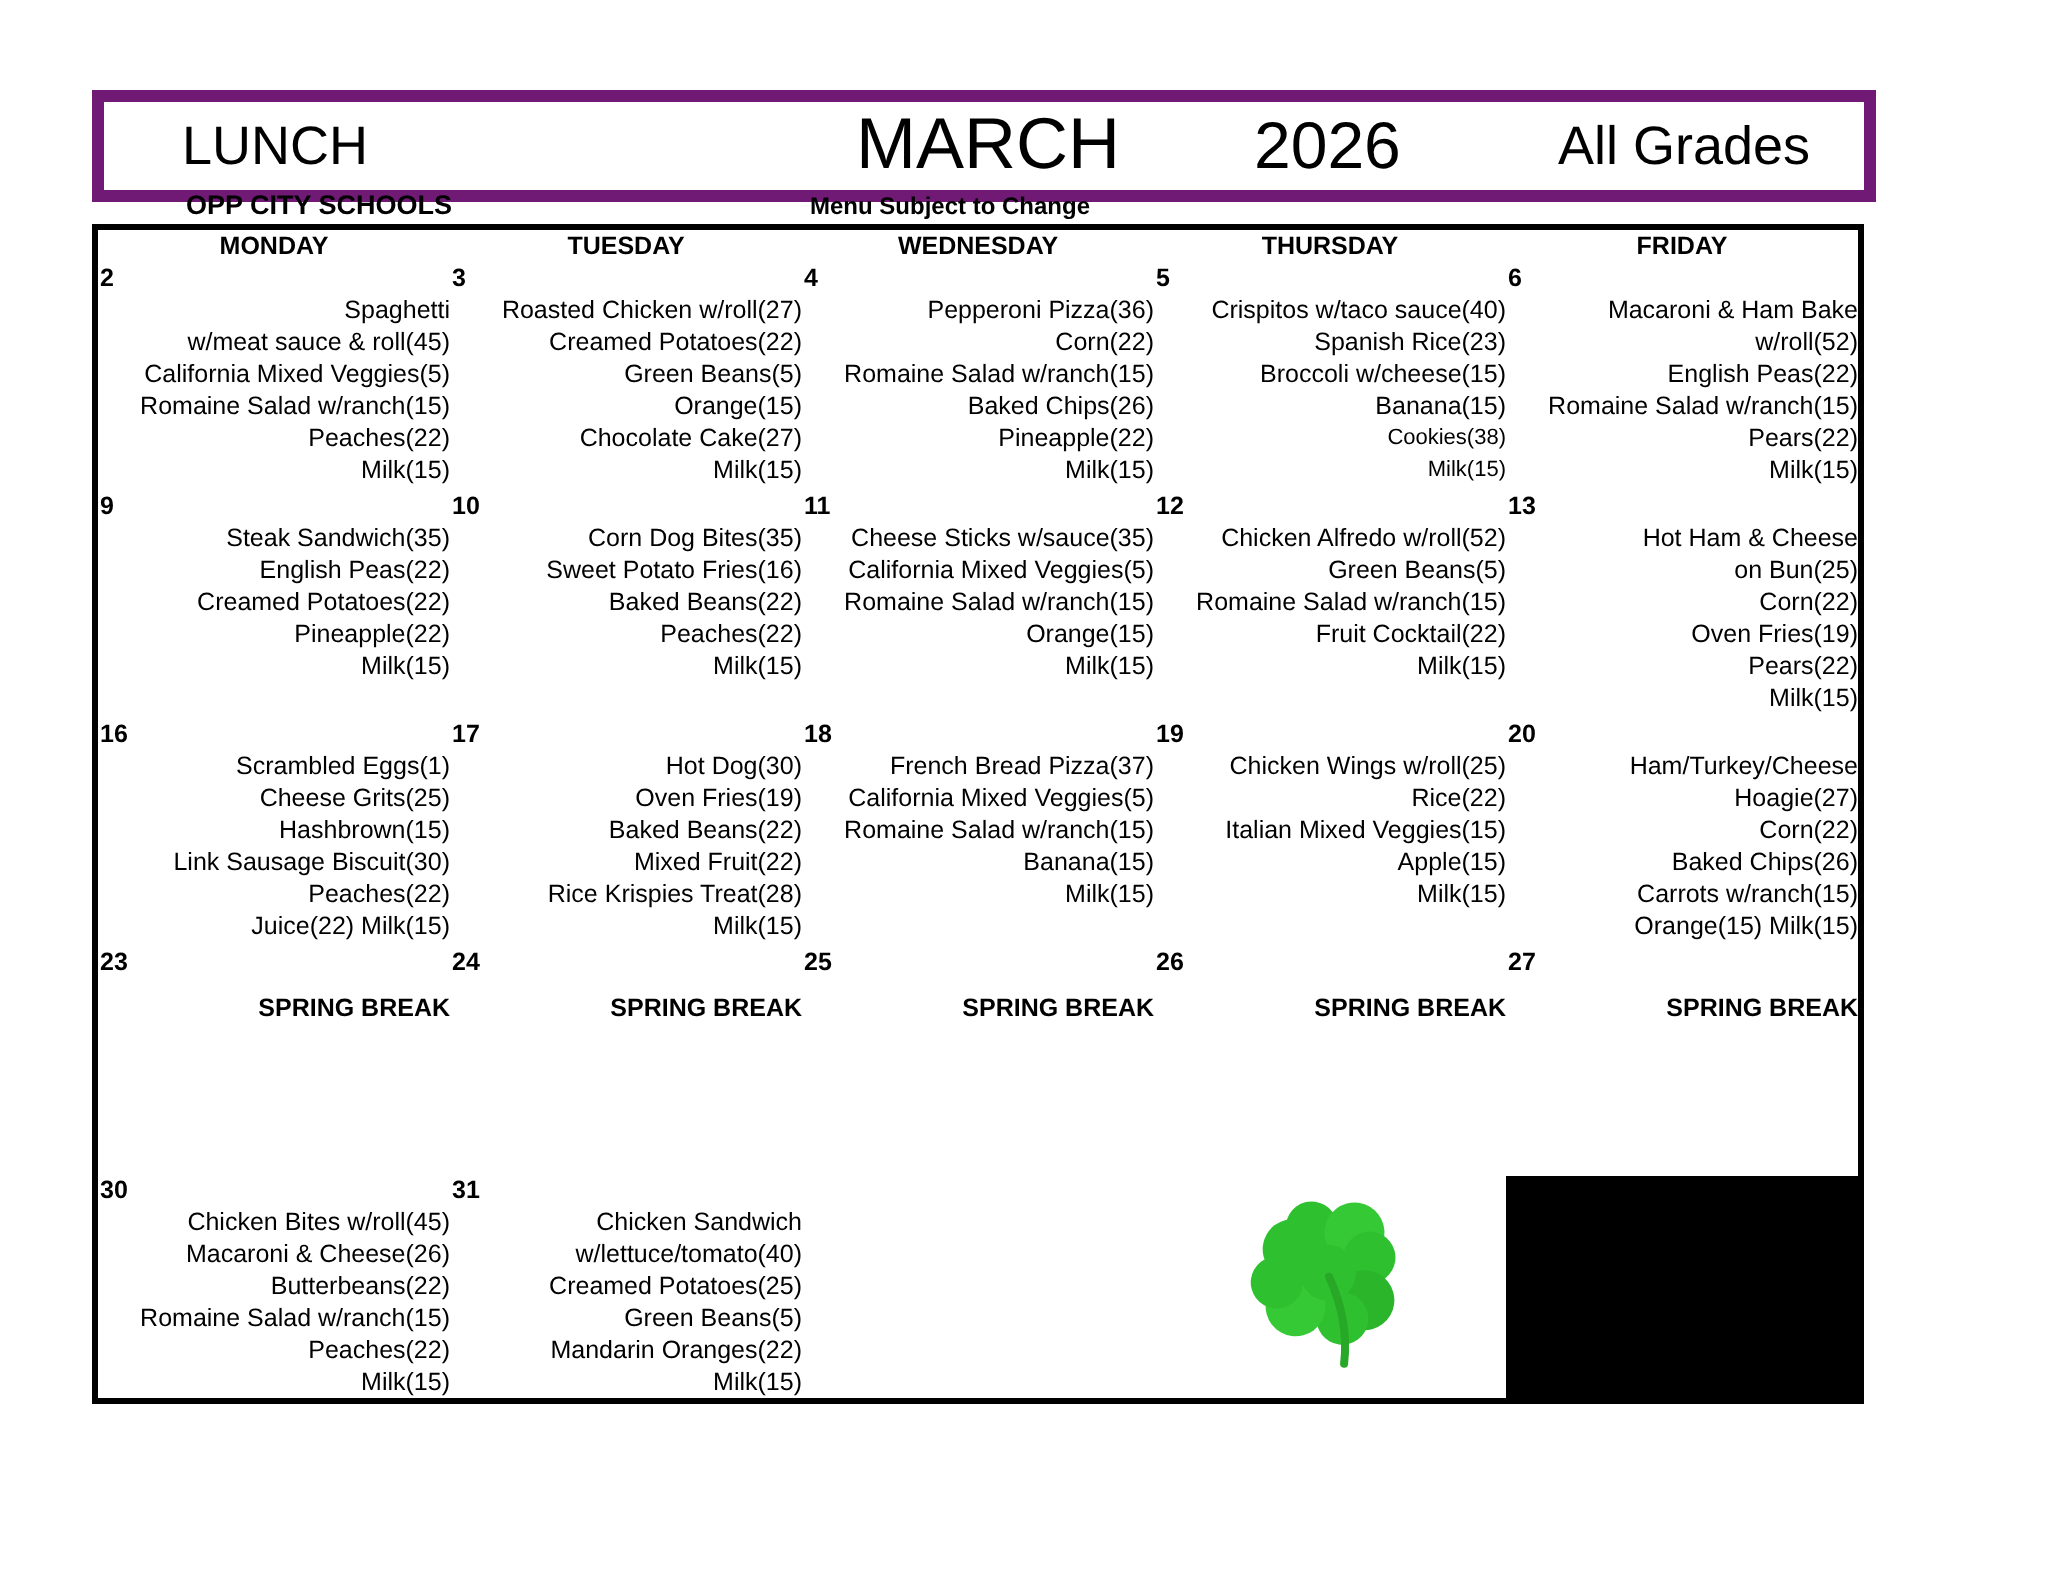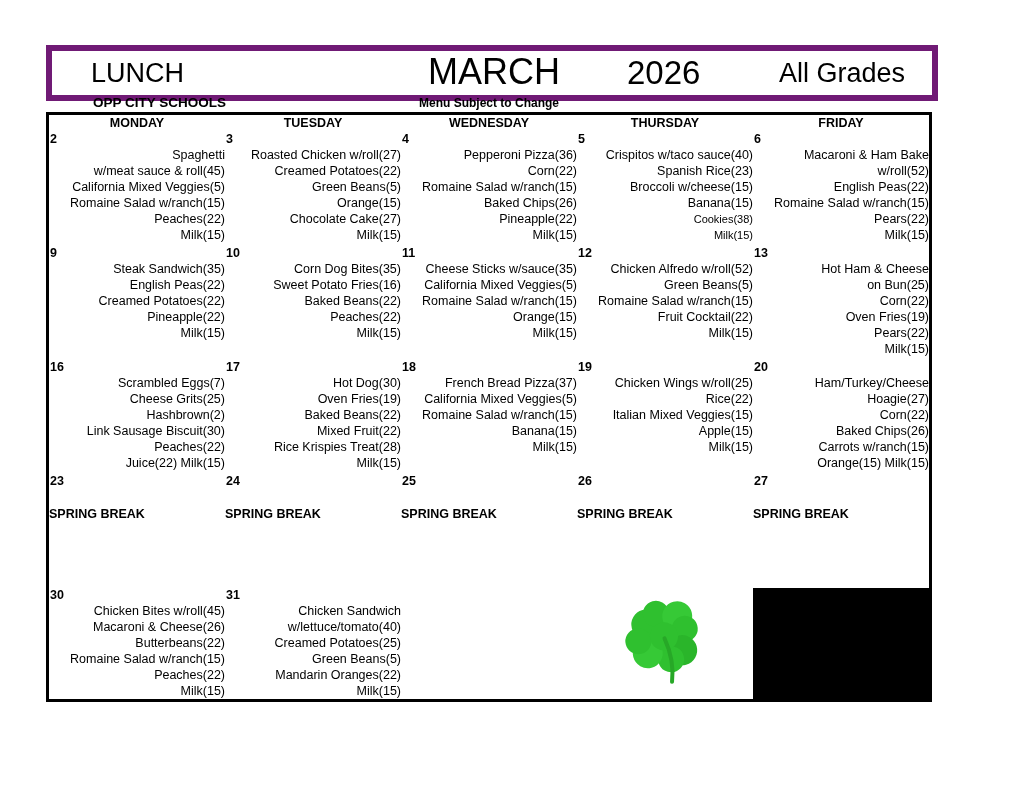--- a/index.html
+++ b/index.html
@@ -12,37 +12,37 @@
     }
     .title-box span { position: absolute; top: 4px; font-size: 27px; line-height: 36px; }
     .t-lunch { left: 39px; }
     .t-month { left: 376px; font-size: 36px !important; top: 0px !important; line-height: 42px !important; }
     .t-year { left: 575px; font-size: 33px !important; top: 2px !important; line-height: 40px !important; text-align: center; }
     .t-grades { left: 727px; text-align: right; }
 
     .subheader { position: absolute; top: 95px; left: 0; width: 1024px; height: 16px; font-size: 12px; }
     .subheader span { position: absolute; top: 0; line-height: 16px; }
     .s-school { left: 76px; font-weight: bold; font-size: 13.5px; margin-left: 17px; }
-    .s-change { left: 419px; font-weight: bold; font-size: 12px; }
+    .s-change { left: 405px; font-weight: bold; font-size: 12px; }
     .s-equal { left: 583px; font-size: 12px; }
 
     .grid {
       position: absolute; left: 46px; top: 112px; width: 886px; height: 590px;
       border: 3px solid #000; box-sizing: border-box;
       display: grid;
       grid-template-columns: repeat(5, 1fr);
       grid-template-rows: 17px 114px 114px 114px 114px 1fr;
       background: #000; gap: 0;
     }
     .cell { background: #fff; position: relative; overflow: hidden; }
     .dayhead { background: #fff; text-align: center; font-weight: bold; font-size: 12.5px; line-height: 16px; }
     .daynum { position: absolute; left: 1px; top: 0px; font-weight: bold; font-size: 12.5px; line-height: 14px; }
     .menu { position: absolute; left: 0; right: 0; top: 15px; text-align: right; font-size: 12.5px; line-height: 16px; white-space: nowrap; }
     .menu div.small { font-size: 11px; }
-    .break { position: absolute; left: 0; right: 0; top: 33px; text-align: left; font-weight: bold; font-size: 12.5px; }
+    .break { position: absolute; left: 0; right: 0; top: 23px; text-align: right; font-weight: bold; font-size: 12.5px; }
 
     .logo-cell svg, .clover-cell svg { position: absolute; }
   </style>
 </head>
 <body>
 
 <div class="title-box">
   <span class="t-lunch">LUNCH</span>
   <span class="t-month">MARCH</span>
   <span class="t-year">2026</span>
@@ -162,23 +162,23 @@
         <div>on Bun(25)</div>
         <div>Corn(22)</div>
         <div>Oven Fries(19)</div>
         <div>Pears(22)</div>
         <div>Milk(15)</div>
       </div>
     </div>
     <div class="cell">
       <div class="daynum">16</div>
       <div class="menu">
-        <div>Scrambled Eggs(7)</div>
+        <div>Scrambled Eggs(1)</div>
         <div>Cheese Grits(25)</div>
-        <div>Hashbrown(2)</div>
+        <div>Hashbrown(15)</div>
         <div>Link Sausage Biscuit(30)</div>
         <div>Peaches(22)</div>
         <div>Juice(22)  Milk(15)</div>
       </div>
     </div>
     <div class="cell">
       <div class="daynum">17</div>
       <div class="menu">
         <div>Hot Dog(30)</div>
         <div>Oven Fries(19)</div>

